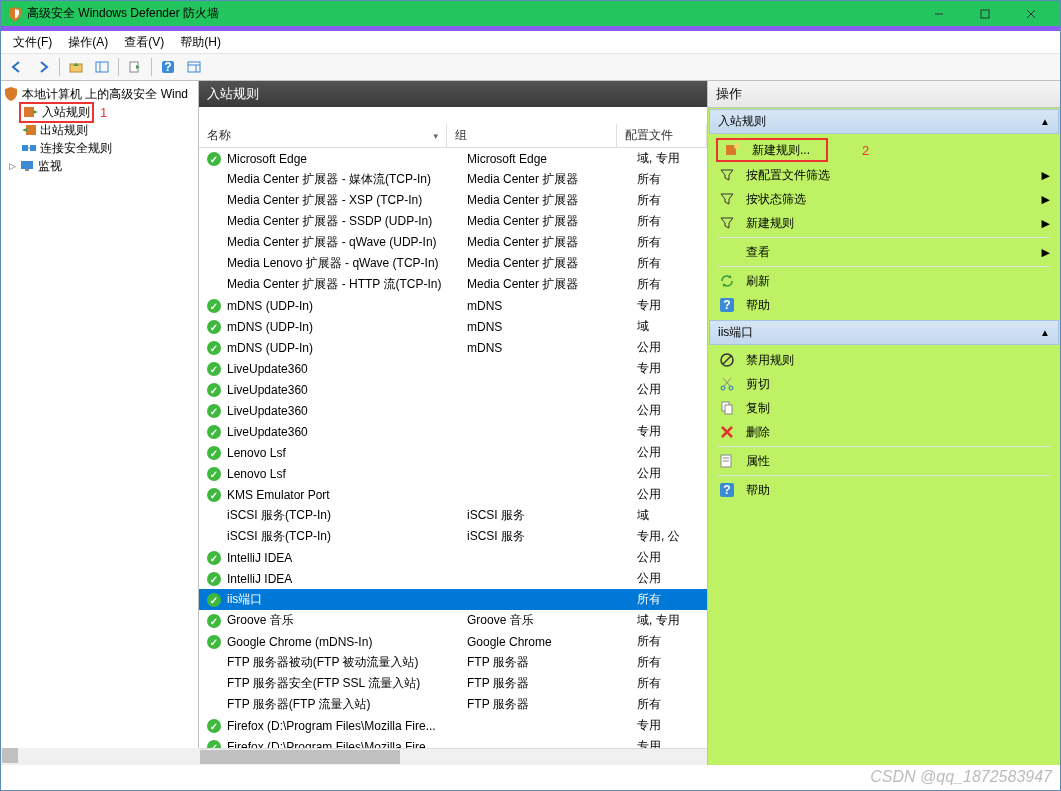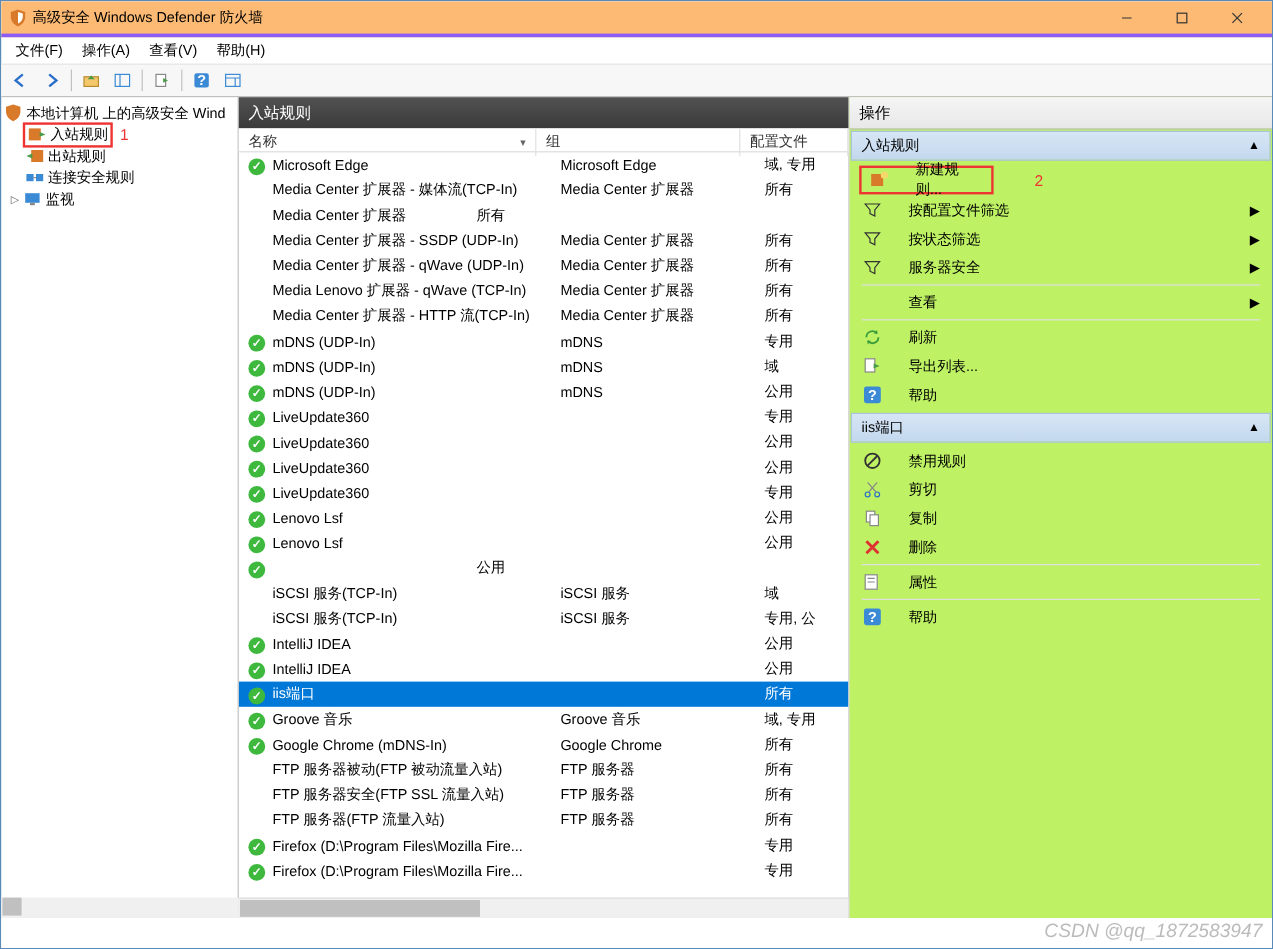--- a/index.html
+++ b/index.html
@@ -1,35 +1,35 @@
 <!DOCTYPE html>
 <html><head>
 <meta charset="utf-8">
 <style>
 * { box-sizing: border-box; margin: 0; padding: 0; font-family: "Microsoft YaHei", "Segoe UI", sans-serif; font-size: 12px; }
 body { background: #fff; width: 1061px; height: 791px; border: 1px solid #5a8ab7; position: relative; overflow: hidden; }
-.titlebar { height: 30px; background: #fdba74; display: flex; align-items: center; padding: 0 6px; border-bottom: 3px solid #8b5cf6; }
+.titlebar { height: 30px; background: #22c55e; display: flex; align-items: center; padding: 0 6px; border-bottom: 5px solid #8b5cf6; }
 .titlebar .shield { width: 16px; height: 16px; margin-right: 4px; }
 .titlebar .title { flex: 1; font-size: 12px; }
 .titlebar .winbtn { width: 46px; height: 30px; display: flex; align-items: center; justify-content: center; }
 .menubar { height: 22px; display: flex; align-items: center; padding: 2px 6px; gap: 4px; }
 .menubar span { padding: 2px 6px; cursor: default; }
 .toolbar { height: 28px; border-top: 1px solid #e5e5e5; border-bottom: 1px solid #c0c0c0; display: flex; align-items: center; padding: 0 4px; gap: 2px; background: #f7f7f7; }
 .tbtn { width: 24px; height: 22px; display: flex; align-items: center; justify-content: center; border: 1px solid transparent; }
 .tsep { width: 1px; height: 18px; background: #c0c0c0; margin: 0 2px; }
 .content { display: flex; height: calc(100% - 105px); }
 .tree { width: 198px; border-right: 1px solid #c0c0c0; padding: 4px 2px; overflow: hidden; }
 .tree-row { display: flex; align-items: center; height: 18px; white-space: nowrap; cursor: default; }
 .tree-row .ind { display: inline-block; }
 .tree-ico { width: 16px; height: 16px; margin-right: 3px; flex-shrink: 0; }
 .highlight-box { border: 2px solid #e33; display: inline-flex; align-items: center; padding: 0 2px; margin-left: 2px; }
 .annot { color: #e33; font-size: 13px; margin-left: 6px; }
 .middle { flex: 1; display: flex; flex-direction: column; border-right: 1px solid #c0c0c0; min-width: 0; }
 .panel-hdr { background: linear-gradient(#525252,#3a3a3a); color: #fff; padding: 4px 8px; font-size: 13px; }
-.cols { display: flex; background: #fff; border-bottom: 1px solid #dcdcdc; height: 20px; align-items: flex-start; }
+.cols { display: flex; background: #fff; border-bottom: 1px solid #dcdcdc; height: 41px; align-items: flex-end; }
 .col { padding: 3px 8px; border-right: 1px solid #e0e0e0; font-size: 12px; color: #333; }
 .col.name { flex: 0 0 248px; display: flex; align-items: center; }
 .col.group { flex: 0 0 170px; }
 .col.prof { flex: 1; }
 .sorter { margin-left: auto; font-size: 9px; color: #666; }
 .rules { flex: 1; overflow-y: auto; overflow-x: hidden; }
 .rule-row { display: flex; align-items: center; height: 21px; padding-left: 8px; cursor: default; }
 .rule-row.sel { background: #0078d7; color: #fff; }
 .rule-ico { width: 14px; height: 14px; margin-right: 6px; flex-shrink: 0; }
 .rc-name { flex: 0 0 240px; white-space: nowrap; overflow: hidden; text-overflow: ellipsis; }
@@ -38,21 +38,21 @@
 .sb { height: 17px; background: #f0f0f0; border-top: 1px solid #dcdcdc; display: flex; }
 .sb-tr { width: 230px; height: 17px; background: #f0f0f0; }
 .sb-tr::before { content: ""; display: inline-block; width: 16px; height: 15px; background: #c0c0c0; margin-left: 1px; }
 .sb .filler { flex: 1; }
 .sb-thumb { width: 200px; background: #c0c0c0; margin: 1px; }
 .right { width: 352px; display: flex; flex-direction: column; background: #bef264; }
 .right .panel-hdr { background: linear-gradient(#f5f5f5,#e8e8e8); color: #000; border-bottom: 1px solid #c0c0c0; font-weight: normal; }
 .section-hdr { background: linear-gradient(#d7e6f5,#c3d8ee); border: 1px solid #a9c3de; padding: 3px 8px; display: flex; align-items: center; margin: 1px; }
 .section-hdr .arrow { margin-left: auto; font-size: 10px; }
 .action-list { padding: 2px 4px; }
-.action { display: flex; align-items: center; height: 24px; padding: 2px 6px; cursor: default; gap: 11px; }
+.action { display: flex; align-items: center; height: 24px; padding: 2px 6px; cursor: default; }
 .action .aico { width: 18px; height: 18px; margin-right: 10px; flex-shrink: 0; display: flex; align-items: center; justify-content: center; }
 .action .arrow-r { margin-left: auto; font-size: 11px; }
 .action.boxed { border: 2px solid #e33; margin: 1px 4px; }
 .bottom { height: 25px; background: #fff; }
 .watermark { position: absolute; right: 8px; bottom: 4px; color: rgba(120,120,120,.5); font-size: 16px; font-style: italic; pointer-events: none; }
 
 .ico-green { width:14px; height:14px; border-radius:50%; background:#3eb93e; display:inline-flex; align-items:center; justify-content:center; color:#fff; font-size:10px; font-weight:bold; }
 .ico-green::after { content:"✓"; }
 .shield svg, .tree-ico svg, .aico svg { width:16px; height:16px; }
 </style>
@@ -206,20 +206,21 @@
           <span class="rc-prof">域, 专用</span>
         </div>
         <div class="rule-row">
           <span class="rule-ico"></span>
           <span class="rc-name">Media Center 扩展器 - 媒体流(TCP-In)</span>
           <span class="rc-group">Media Center 扩展器</span>
           <span class="rc-prof">所有</span>
         </div>
         <div class="rule-row">
           <span class="rule-ico"></span>
+          <span class="rc-name">Media Center 扩展器 - XSP (TCP-In)</span>
           <span class="rc-group">Media Center 扩展器</span>
           <span class="rc-prof">所有</span>
         </div>
         <div class="rule-row">
           <span class="rule-ico"></span>
           <span class="rc-name">Media Center 扩展器 - SSDP (UDP-In)</span>
           <span class="rc-group">Media Center 扩展器</span>
           <span class="rc-prof">所有</span>
         </div>
         <div class="rule-row">
@@ -289,20 +290,21 @@
           <span class="rc-prof">公用</span>
         </div>
         <div class="rule-row">
           <span class="rule-ico"><span class="ico-green"></span></span>
           <span class="rc-name">Lenovo Lsf</span>
           <span class="rc-group"></span>
           <span class="rc-prof">公用</span>
         </div>
         <div class="rule-row">
           <span class="rule-ico"><span class="ico-green"></span></span>
+          <span class="rc-name">KMS Emulator Port</span>
           <span class="rc-group"></span>
           <span class="rc-prof">公用</span>
         </div>
         <div class="rule-row">
           <span class="rule-ico"></span>
           <span class="rc-name">iSCSI 服务(TCP-In)</span>
           <span class="rc-group">iSCSI 服务</span>
           <span class="rc-prof">域</span>
         </div>
         <div class="rule-row">
@@ -414,21 +416,21 @@
           </span>
         <span>按状态筛选</span>
         <span class="arrow-r">▶</span>
       </div>
       <div class="action">
         <span class="aico">
             <svg viewBox="0 0 16 16">
               <path d="M2 3h12L10 8v5l-4-2V8z" fill="none" stroke="#333"></path>
             </svg>
           </span>
-        <span>服务器安全</span>
+        <span>新建规则</span>
         <span class="arrow-r">▶</span>
       </div>
       <div style="border-top:1px solid #e0e0e0;margin:2px 6px"></div>
       <div class="action">
         <span class="aico"></span>
         <span>查看</span>
         <span class="arrow-r">▶</span>
       </div>
       <div style="border-top:1px solid #e0e0e0;margin:2px 6px"></div>
       <div class="action">
@@ -436,29 +438,20 @@
             <svg viewBox="0 0 16 16">
               <path d="M3 8a5 5 0 019-3M13 8a5 5 0 01-9 3" fill="none" stroke="#3a9b3a" stroke-width="1.5"></path>
               <path d="M12 2v3h-3M4 14v-3h3" fill="#3a9b3a"></path>
             </svg>
           </span>
         <span>刷新</span>
       </div>
       <div class="action">
         <span class="aico">
             <svg viewBox="0 0 16 16">
-              <rect x="2" y="2" width="8" height="11" fill="#fff" stroke="#888"></rect>
-              <path d="M9 6l5 2-5 2z" fill="#4a9b4a"></path>
-            </svg>
-          </span>
-        <span>导出列表...</span>
-      </div>
-      <div class="action">
-        <span class="aico">
-            <svg viewBox="0 0 16 16">
               <rect x="1" y="1" width="14" height="14" rx="2" fill="#3a8ad6"></rect>
               <text x="8" y="12" text-anchor="middle" fill="#fff" font-size="11" font-weight="bold">?</text>
             </svg>
           </span>
         <span>帮助</span>
       </div>
     </div>
 
     <div class="section-hdr">
       <span>iis端口</span>

